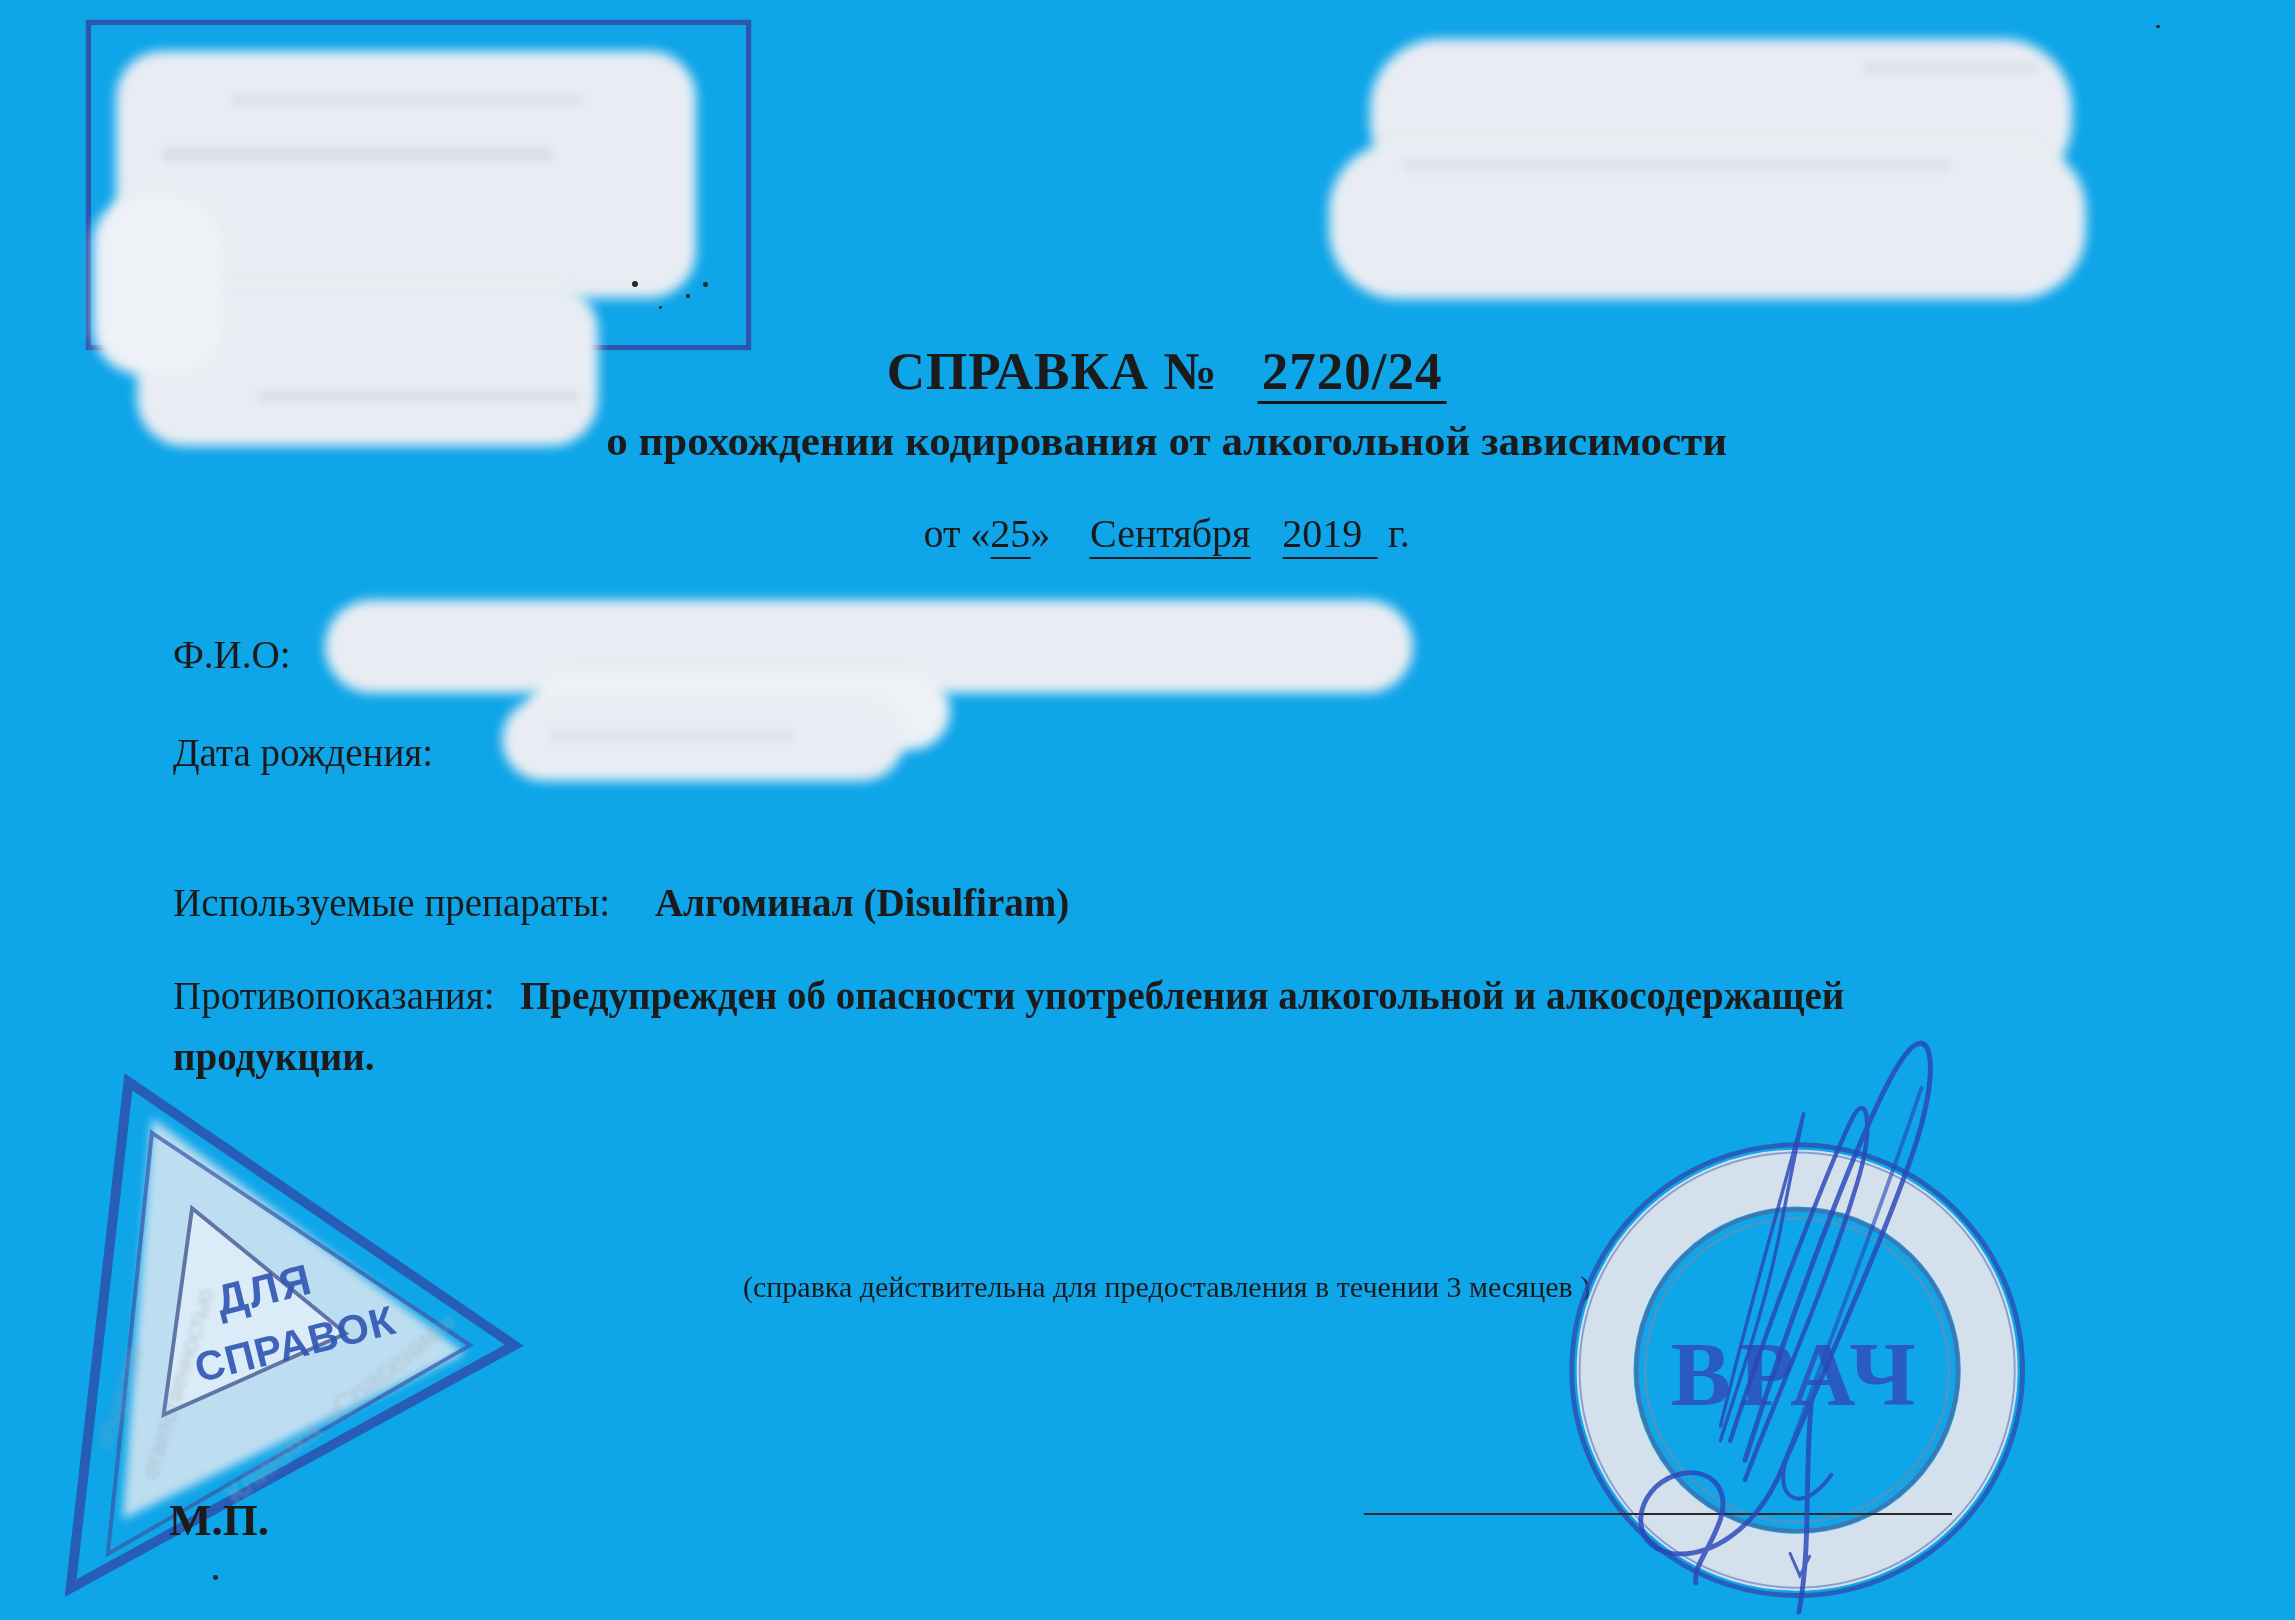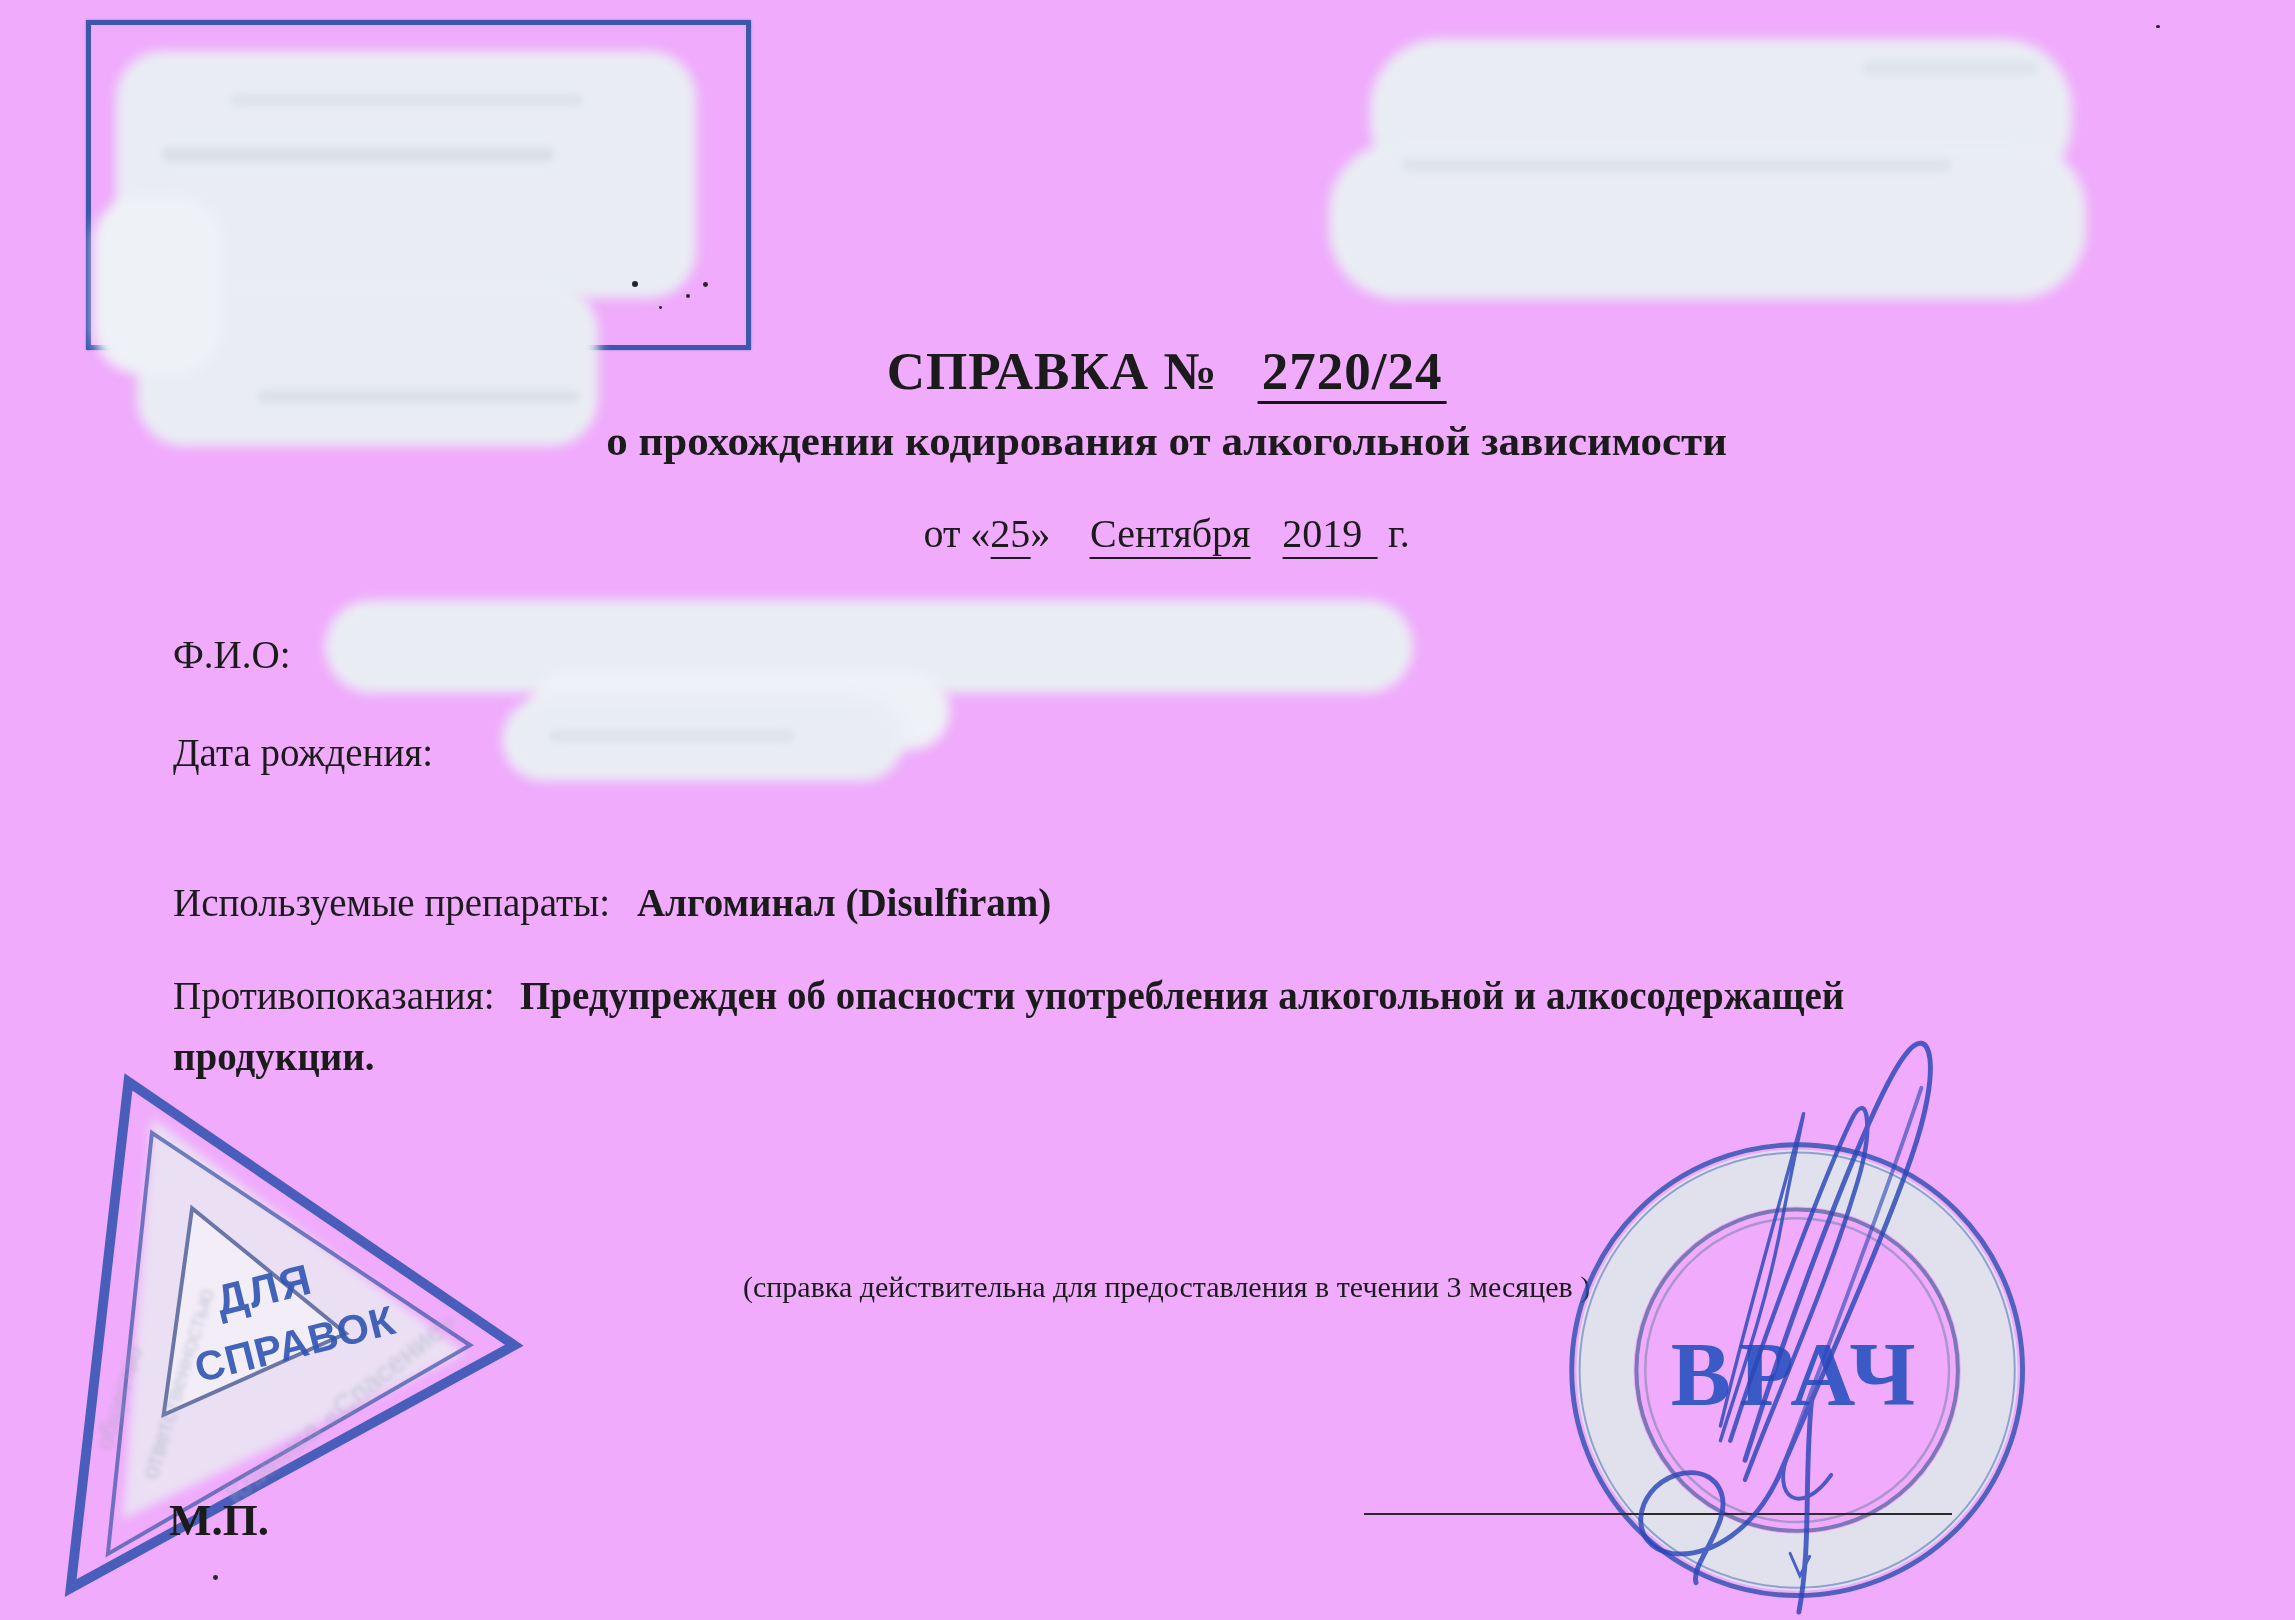--- a/index.html
+++ b/index.html
@@ -1,19 +1,19 @@
 <!DOCTYPE html>
 <html><head>
 <meta charset="utf-8">
 <style>
   html,body{margin:0;padding:0;background:#888;}
   .page{
     position:relative;
     width:2296px;height:1620px;
-    background:#f0abfc;
+    background:#0ea5e9;
     overflow:hidden;
     font-family:"Liberation Serif","DejaVu Serif",serif;
     color:#1b1b1b;
   }
   
   .blob{position:absolute;background:#e9edf3;border-radius:47px;filter:blur(5.9px);}
   .blob.light{background:#eef1f6;}
   .bar{position:absolute;background:#cfd5df;filter:blur(3.9px);opacity:.55;border-radius:5.9px;}
   .speck{position:absolute;background:#262626;border-radius:50%;}
   
@@ -27,21 +27,21 @@
   .doc-title{top:341px;font-size:53px;font-weight:bold;letter-spacing:1px;}
   .doc-title .num{border-bottom:3.9px solid #151515;padding:0 3.9px 1px 3.9px;}
   .doc-subtitle{top:416px;font-size:43px;font-weight:bold;}
   .doc-date{top:510px;font-size:40px;}
   .u{border-bottom:2.9px solid #1b1b1b;padding-bottom:1px;}
   .gap-s{display:inline-block;width:11.8px;}
   .gap-m{display:inline-block;width:19.6px;}
   
   .row{position:absolute;left:173px;font-size:39px;white-space:nowrap;z-index:2;}
   .row .label{margin-right:15.7px;}
-  .row .label.wide{margin-right:17px;}
+  .row .label.wide{margin-right:35px;}
   .row .value{font-weight:bold;}
   .row.wrap{white-space:normal;width:1754px;line-height:61px;}
   .validity{top:1270px;font-size:30px;z-index:2;}
   .mp{position:absolute;left:169px;top:1494px;font-size:45px;font-weight:bold;z-index:4;}
   
   .sig-line{position:absolute;left:1364px;top:1513px;width:588px;border-top:2.9px solid #2a2a2a;z-index:4;}
   .sig-caption{position:absolute;left:1364px;top:1521px;width:588px;text-align:center;font-size:27.4px;z-index:5;}
   .stamp-svg{position:absolute;z-index:3;}
   .sig-svg{position:absolute;z-index:6;}
   .text-layer{z-index:2;}

